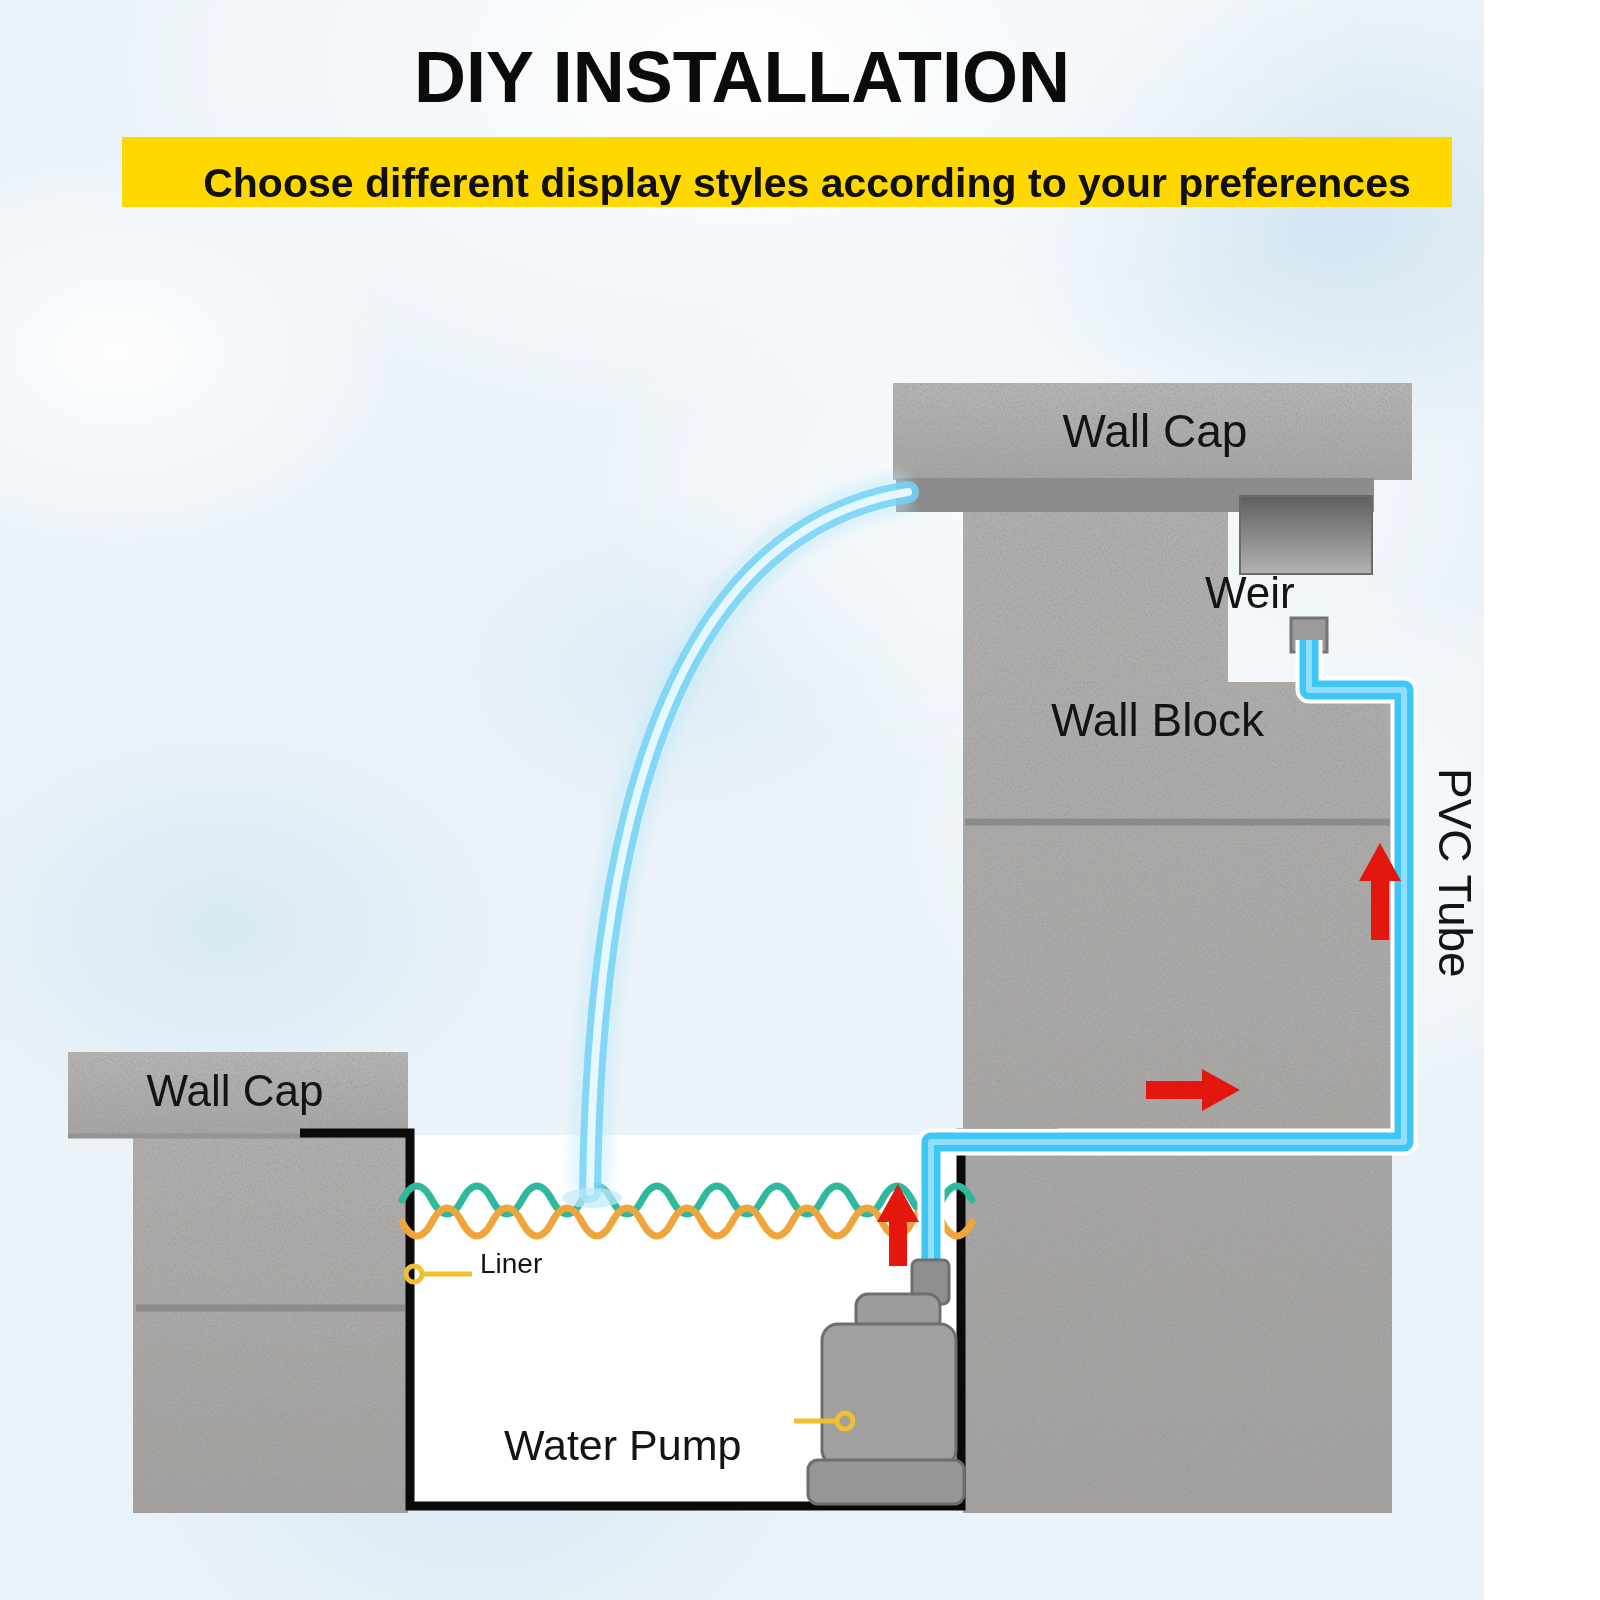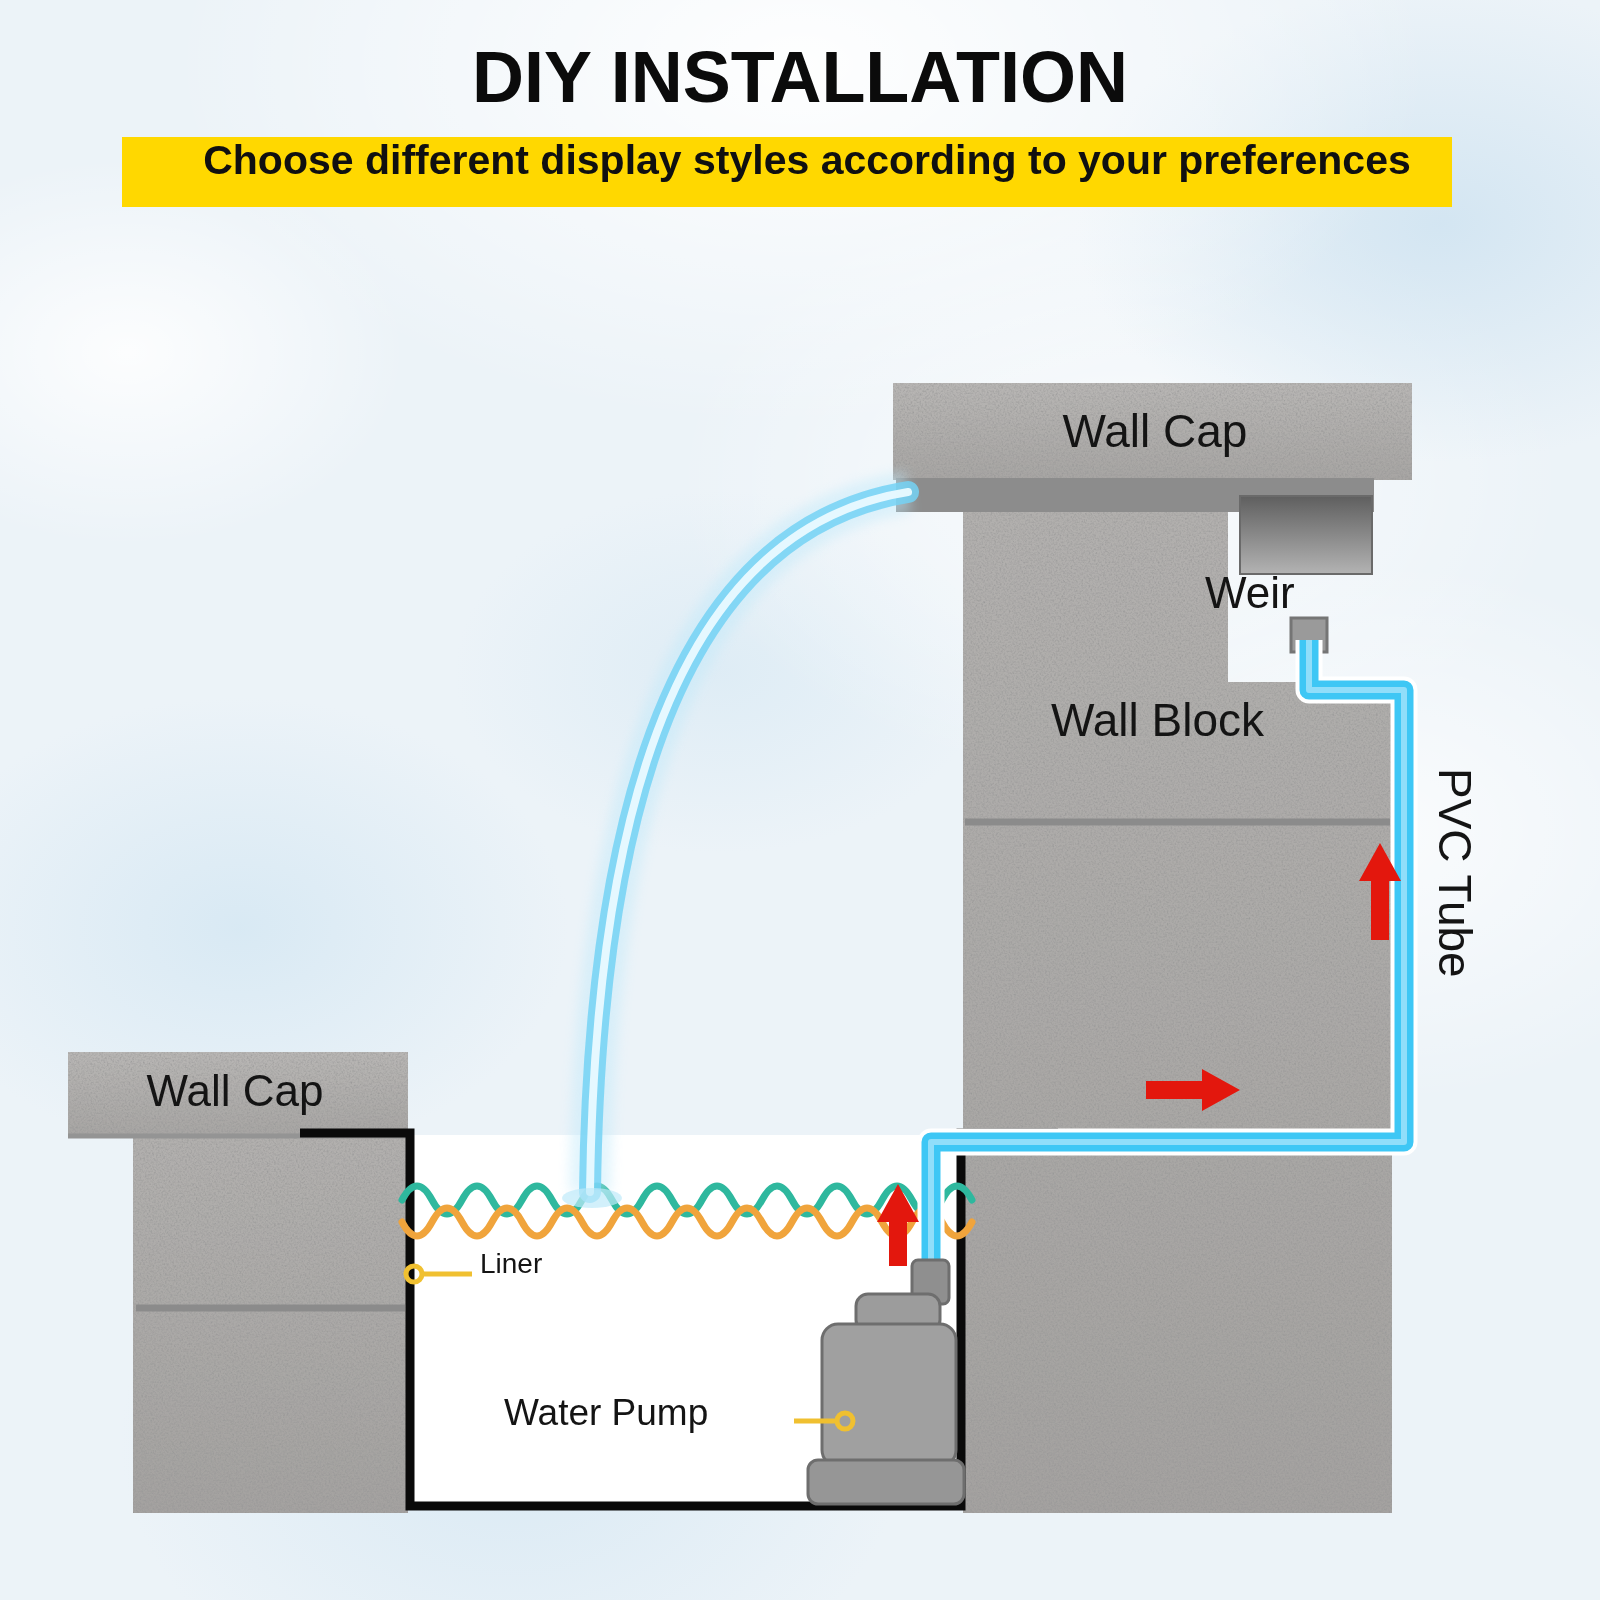--- a/index.html
+++ b/index.html
@@ -1,20 +1,20 @@
 <!DOCTYPE html>
 <html style="--banner: #FFD800; --tube: #3EC7F5; --arrow: #E3170D; --wall: #ABA9A7; --wave-teal: #2EB89E; --wave-orange: #F0A43C; --leader: #F0C030;"><head>
 <meta charset="utf-8">
 <style>
   * { margin:0; padding:0; box-sizing:border-box; }
   html,body { width:1600px; height:1600px; }
   body { font-family:"Liberation Sans", sans-serif; background:#ffffff; }
 
   .page {
-    position:relative; width:1600px; height:1600px; overflow:hidden;
+    position:relative; width:1484px; height:1600px; overflow:hidden;
     background-color:#ecf3f8;
     background-image:
       radial-gradient(900px 520px at 50% 4%,  rgba(255,255,255,.95), rgba(255,255,255,0) 70%),
       radial-gradient(430px 300px at 8% 22%,  rgba(255,255,255,.85), rgba(255,255,255,0) 65%),
       radial-gradient(520px 340px at 90% 14%, rgba(203,225,240,.75), rgba(203,225,240,0) 70%),
       radial-gradient(470px 330px at 15% 58%, rgba(208,229,242,.70), rgba(208,229,242,0) 70%),
       radial-gradient(540px 390px at 86% 52%, rgba(255,255,255,.75), rgba(255,255,255,0) 70%),
       radial-gradient(560px 420px at 32% 90%, rgba(205,227,241,.60), rgba(205,227,241,0) 70%),
       radial-gradient(640px 430px at 70% 30%, rgba(255,255,255,.70), rgba(255,255,255,0) 70%),
       radial-gradient(380px 260px at 45% 42%, rgba(211,231,243,.55), rgba(211,231,243,0) 70%);
@@ -22,21 +22,21 @@
 
   .title {
     position:absolute; top:36px; left:0; width:100%;
     text-align:center; font-size:72px; font-weight:900;
     letter-spacing:0px; color:#0b0b0b;
   }
 
   .banner {
     position:absolute; left:122px; top:137px; width:1330px; height:70px;
     background:var(--banner, #FFD800);
-    display:flex; align-items:flex-start; justify-content:center;padding-left:40px;
+    display:flex; align-items:flex-end; justify-content:center;padding-left:40px;
   }
   .banner span { font-size:41px; font-weight:800; color:#101010; }
 
   svg.diagram { position:absolute; left:0; top:0; }
 
   .lbl {
     position:absolute; font-weight:400; color:#141414; white-space:nowrap;
   }
   .lbl.vertical { writing-mode:vertical-rl; }
 </style>
@@ -142,15 +142,15 @@
   <div class="lbl" style="left:985px;top:690px;width:345px;text-align:center;font-size:46px;line-height:1.32">
     <div>Wall Block</div>
   </div>
 
   <div class="lbl vertical" style="left:1428px;top:768px;font-size:46px">PVC Tube</div>
 
   <div class="lbl" style="left:80px;top:1066px;width:310px;text-align:center;font-size:44px">Wall Cap</div>
 
   <div class="lbl" style="left:480px;top:1248px;font-size:28px">Liner</div>
 
-  <div class="lbl" style="left:504px;top:1392px;font-size:37px">Water Pump</div>
+  <div class="lbl" style="left:504px;top:1421px;font-size:43px">Water Pump</div>
 
 </div>
 
 </body></html>

